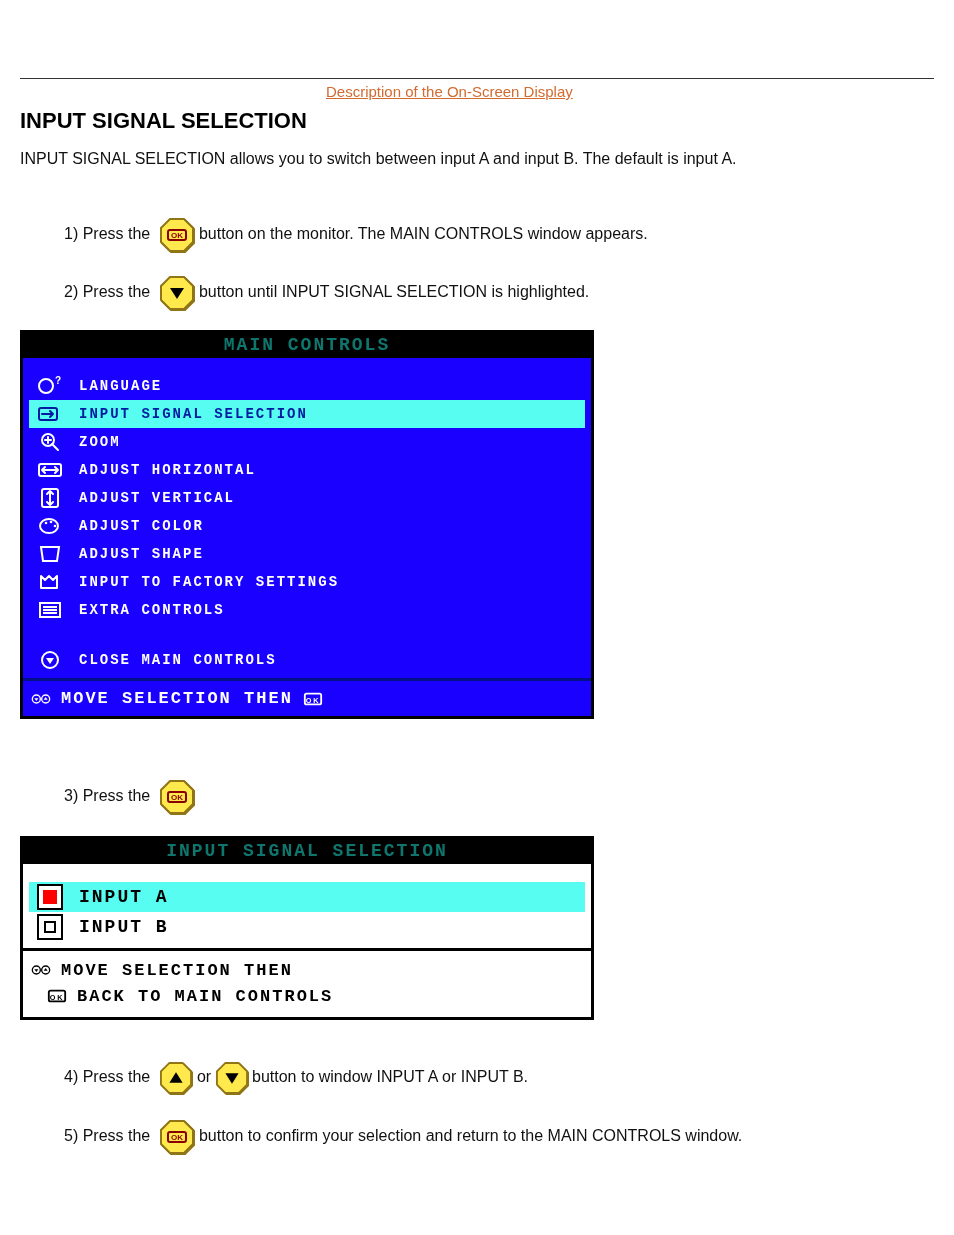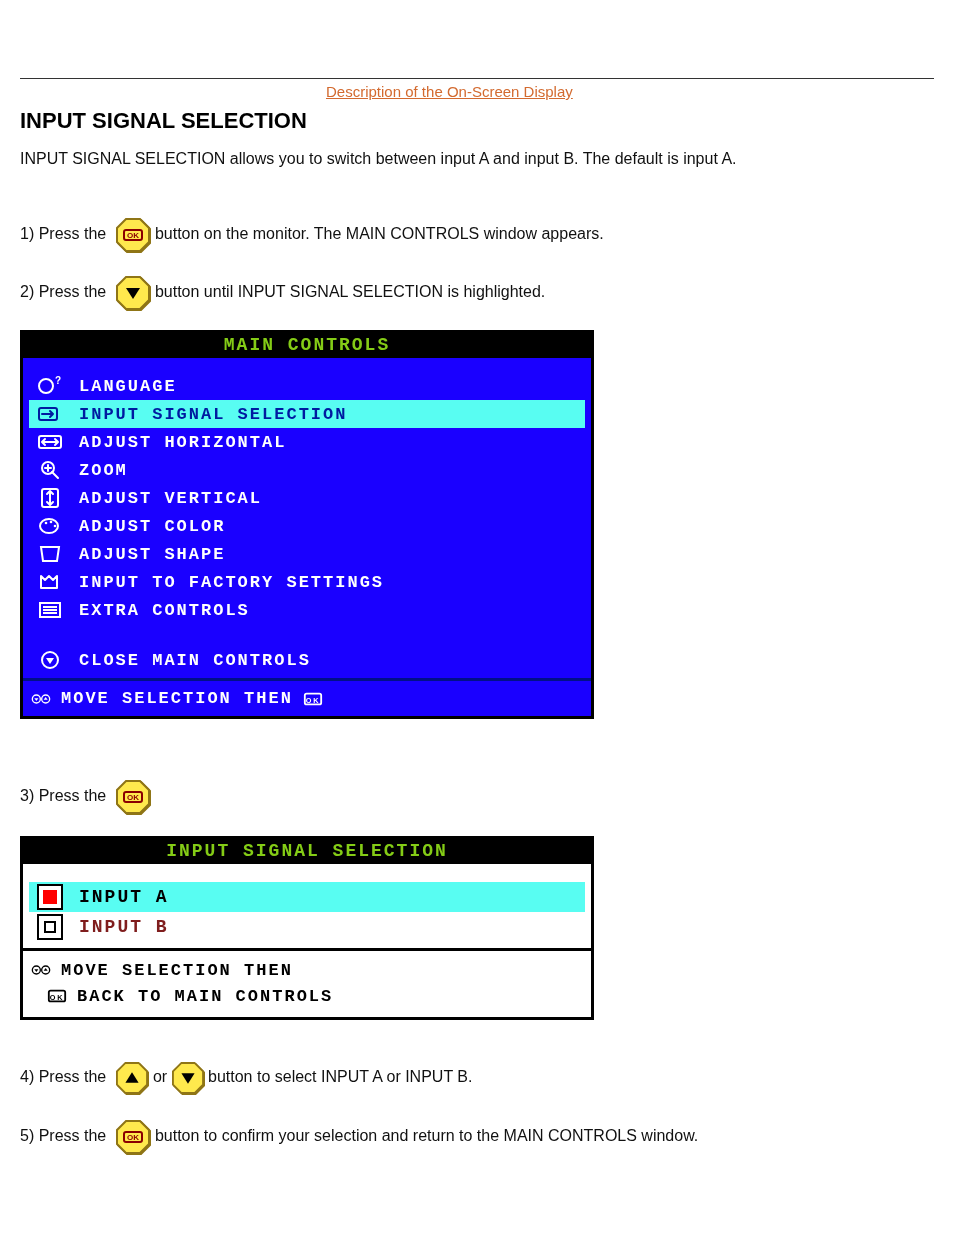--- a/index.html
+++ b/index.html
@@ -44,21 +44,21 @@
     font-size:22px; font-weight:700; color:#000;
   }
   .intro{
     position:absolute; left:20px; right:40px; top:145px;
     font-size:16px; line-height:1.7; color:#111;
   }
   .step{
     position:absolute; left:20px; right:40px;
     font-size:16px; color:#111; line-height:1.7;
   }
-  .step .num{display:inline-block; width:92px;}
+  .step .num{display:inline-block; width:92px;margin-left:44px;}
   .after{display:inline;}
   
   .hwbtn{
     display:inline-block; width:34px; height:34px; position:relative;
     vertical-align:middle;
     filter:drop-shadow(1px 1px 0 #8f7516);
   }
   .hwbtn svg{width:34px;height:34px;display:block}
   .hwbtn-sm{width:32px;height:32px}
   .hwbtn-sm svg{width:32px;height:32px}
@@ -67,35 +67,35 @@
     position:absolute;
     left:20px;
     width:568px;
     border:3px solid var(--osd-black);
     font-family:"Courier New",Courier,monospace;
     font-weight:700;
     letter-spacing:2px;
     background:var(--osd-black);
   }
   .osd .title{
-    background:var(--osd-black);color:#84cc16;
+    background:var(--osd-black);color:#0f766e;
     text-align:center;
     padding:2px 0 3px;
     font-size:18px;
   }
   .osd .body-blue{background:var(--osd-blue);padding:14px 6px 4px 6px}
   .osd .body-white{background:#ffffff;padding:8px 6px 6px 6px}
   .osd .item{
     display:flex;align-items:center;
     gap:12px;
     padding:0 4px;
     height:28px;
   }
   .osd .item .icon{width:34px;height:22px;display:flex;align-items:center;justify-content:center;color:#fff}
-  .osd .item .label{color:#ffffff;font-size:17px}
+  .osd .item .label{color:#ffffff;font-size:14px}
   .osd .item.hl{background:var(--osd-cyan)}
   .osd .item.hl .label{color:#001aa0}
   .osd .item.close{margin-top:22px}
   .osd .footer-blue{
     background:var(--osd-blue);border-top:3px solid #001089;
     color:#ffffff;display:flex;align-items:center;gap:10px;
     padding:8px 8px;font-size:17px
   }
   .osd .footer-white{
     background:#ffffff;border-top:3px solid #000;
@@ -104,21 +104,21 @@
   .osd .foot-row{display:flex;align-items:center;gap:10px;height:26px}
   .osd .foot-row .label{font-family:"Courier New",monospace;font-weight:700;letter-spacing:2px}
   
   .mini-icon{width:20px;height:16px;display:inline-flex;align-items:center;justify-content:center}
   .mini-icon svg{width:20px;height:16px}
   
   .glyph svg{width:28px;height:22px}
   
   .osd.sel .body-white{padding:18px 6px 6px 6px}
   .osd.sel .item{height:30px}
-  .osd.sel .item .label{color:#7f1d1d;font-size:18px}
+  .osd.sel .item .label{color:#000000;font-size:18px}
   .osd.sel .item.hl{background:var(--osd-cyan)}
   .osd.sel .item.hl .label{color:#000}
   .sqbox{width:22px;height:22px;border:2px solid #000;position:relative;background:#fff}
   .sqbox.red::after{content:"";position:absolute;left:4px;top:4px;right:4px;bottom:4px;background:#ff0000}
   .sqbox.hollow::after{content:"";position:absolute;left:5px;top:5px;right:5px;bottom:5px;border:2px solid #000}
 </style>
 </head>
 <body>
 <div class="wrap">
 
@@ -168,34 +168,34 @@
             <svg viewBox="0 0 28 22">
               <rect x="3" y="5" width="18" height="12" rx="2" fill="none" stroke="#001aa0" stroke-width="2"></rect>
               <path d="M6 11 H17 M14 8 L17 11 L14 14" fill="none" stroke="#001aa0" stroke-width="2" stroke-linecap="round" stroke-linejoin="round"></path>
             </svg>
           </span>
       <span class="label">INPUT SIGNAL SELECTION</span>
     </div>
     <div class="item">
       <span class="icon glyph">
             <svg viewBox="0 0 28 22">
+              <circle cx="12" cy="9" r="6" fill="none" stroke="#fff" stroke-width="2"></circle>
+              <path d="M9 9 H15 M12 6 V12 M16 13 L22 19" stroke="#fff" stroke-width="2" fill="none" stroke-linecap="round"></path>
+            </svg>
+          </span>
+      <span class="label">ZOOM</span>
+    </div>
+    <div class="item">
+      <span class="icon glyph">
+            <svg viewBox="0 0 28 22">
               <rect x="3" y="5" width="22" height="12" rx="2" fill="none" stroke="#fff" stroke-width="2"></rect>
               <path d="M7 11 H21 M9 8 L6 11 L9 14 M19 8 L22 11 L19 14" fill="none" stroke="#fff" stroke-width="2" stroke-linecap="round" stroke-linejoin="round"></path>
             </svg>
           </span>
       <span class="label">ADJUST HORIZONTAL</span>
-    </div>
-    <div class="item">
-      <span class="icon glyph">
-            <svg viewBox="0 0 28 22">
-              <circle cx="12" cy="9" r="6" fill="none" stroke="#fff" stroke-width="2"></circle>
-              <path d="M9 9 H15 M12 6 V12 M16 13 L22 19" stroke="#fff" stroke-width="2" fill="none" stroke-linecap="round"></path>
-            </svg>
-          </span>
-      <span class="label">ZOOM</span>
     </div>
     <div class="item">
       <span class="icon glyph">
             <svg viewBox="0 0 28 22">
               <rect x="6" y="2" width="16" height="18" rx="2" fill="none" stroke="#fff" stroke-width="2"></rect>
               <path d="M14 5 V17 M11 7 L14 4 L17 7 M11 15 L14 18 L17 15" fill="none" stroke="#fff" stroke-width="2" stroke-linecap="round" stroke-linejoin="round"></path>
             </svg>
           </span>
       <span class="label">ADJUST VERTICAL</span>
     </div>
@@ -324,21 +324,21 @@
           <polygon points="10,22 24,22 17,11" fill="#000"></polygon>
         </svg>
   </span>
   <span class="after"> or </span>
   <span class="hwbtn hwbtn-sm">
     <svg viewBox="0 0 34 34">
           <polygon points="10,1 24,1 33,10 33,24 24,33 10,33 1,24 1,10" fill="#ffe94d" stroke="#8f7516" stroke-width="2"></polygon>
           <polygon points="10,12 24,12 17,23" fill="#000"></polygon>
         </svg>
   </span>
-  <span class="after"> button to select INPUT A or INPUT B.</span>
+  <span class="after"> button to window INPUT A or INPUT B.</span>
 </div>
 
 <div class="step" style="top:1120px">
   <span class="num">5) Press the</span>
   <span class="hwbtn">
     <svg viewBox="0 0 34 34">
           <polygon points="10,1 24,1 33,10 33,24 24,33 10,33 1,24 1,10" fill="#ffe94d" stroke="#8f7516" stroke-width="2"></polygon>
           <rect x="8" y="12" width="18" height="10" rx="2" fill="none" stroke="#8a0000" stroke-width="2"></rect>
           <text x="17" y="20" text-anchor="middle" font-family="Arial" font-weight="700" font-size="8" fill="#8a0000">OK</text>
         </svg>

